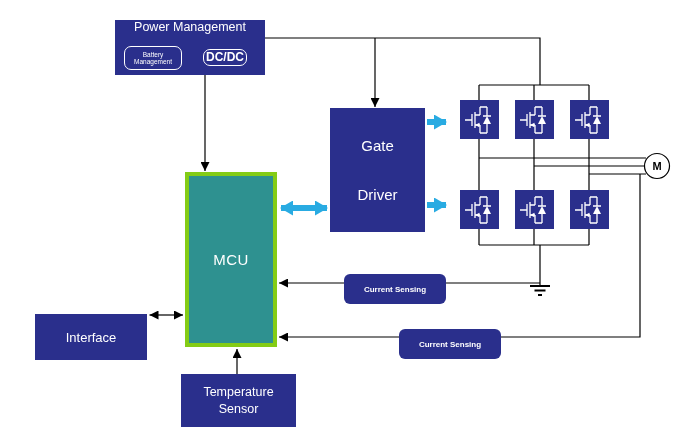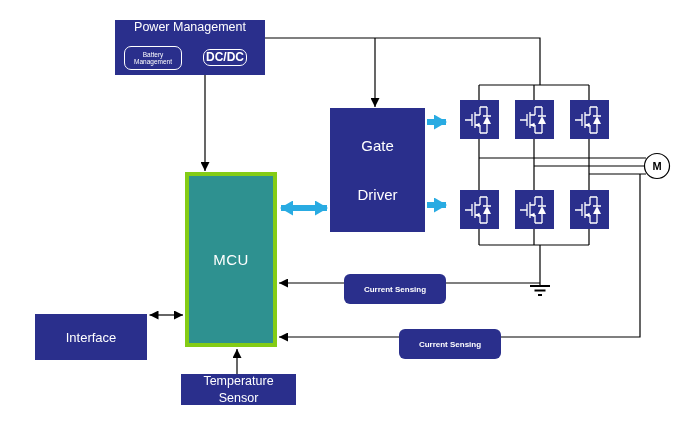--- a/index.html
+++ b/index.html
@@ -18,21 +18,21 @@
   .pill {
     position:absolute; border:1px solid #ffffff; border-radius:7px; color:#ffffff;
     display:flex; flex-direction:column; align-items:center; justify-content:center;
     line-height:1.15;
   }
   .battery { left:9px; top:26px; width:58px; height:24px; font-size:6.5px; }
   .dcdc { left:88px; top:29px; width:44px; height:17px; font-size:12px; font-weight:bold; }
   .gd { left:330px; top:108px; width:95px; height:124px; flex-direction:column; gap:32px; font-size:15px; }
   .mcu { left:185px; top:172px; width:92px; height:175px; background:#2e9190; border:4px solid #84cc16; font-size:15px; letter-spacing:0.5px; }
   .iface { left:35px; top:295px; width:112px; height:46px; font-size:13px;margin-top:19px; }
-  .temp { left:181px; top:374px; width:115px; height:31px; flex-direction:column; font-size:12.5px; line-height:1.3; }
+  .temp { left:181px; top:374px; width:115px; height:53px; flex-direction:column; font-size:12.5px; line-height:1.3; }
   .cs { height:30px; font-size:8px; font-weight:600;border-radius:6px; }
   .cs1 { left:344px; top:274px; width:102px; }
   .cs2 { left:399px; top:329px; width:102px; }
 </style>
 </head>
 <body>
 
 <div class="stage">
 
   <svg class="wires" viewBox="0 0 683 434">

